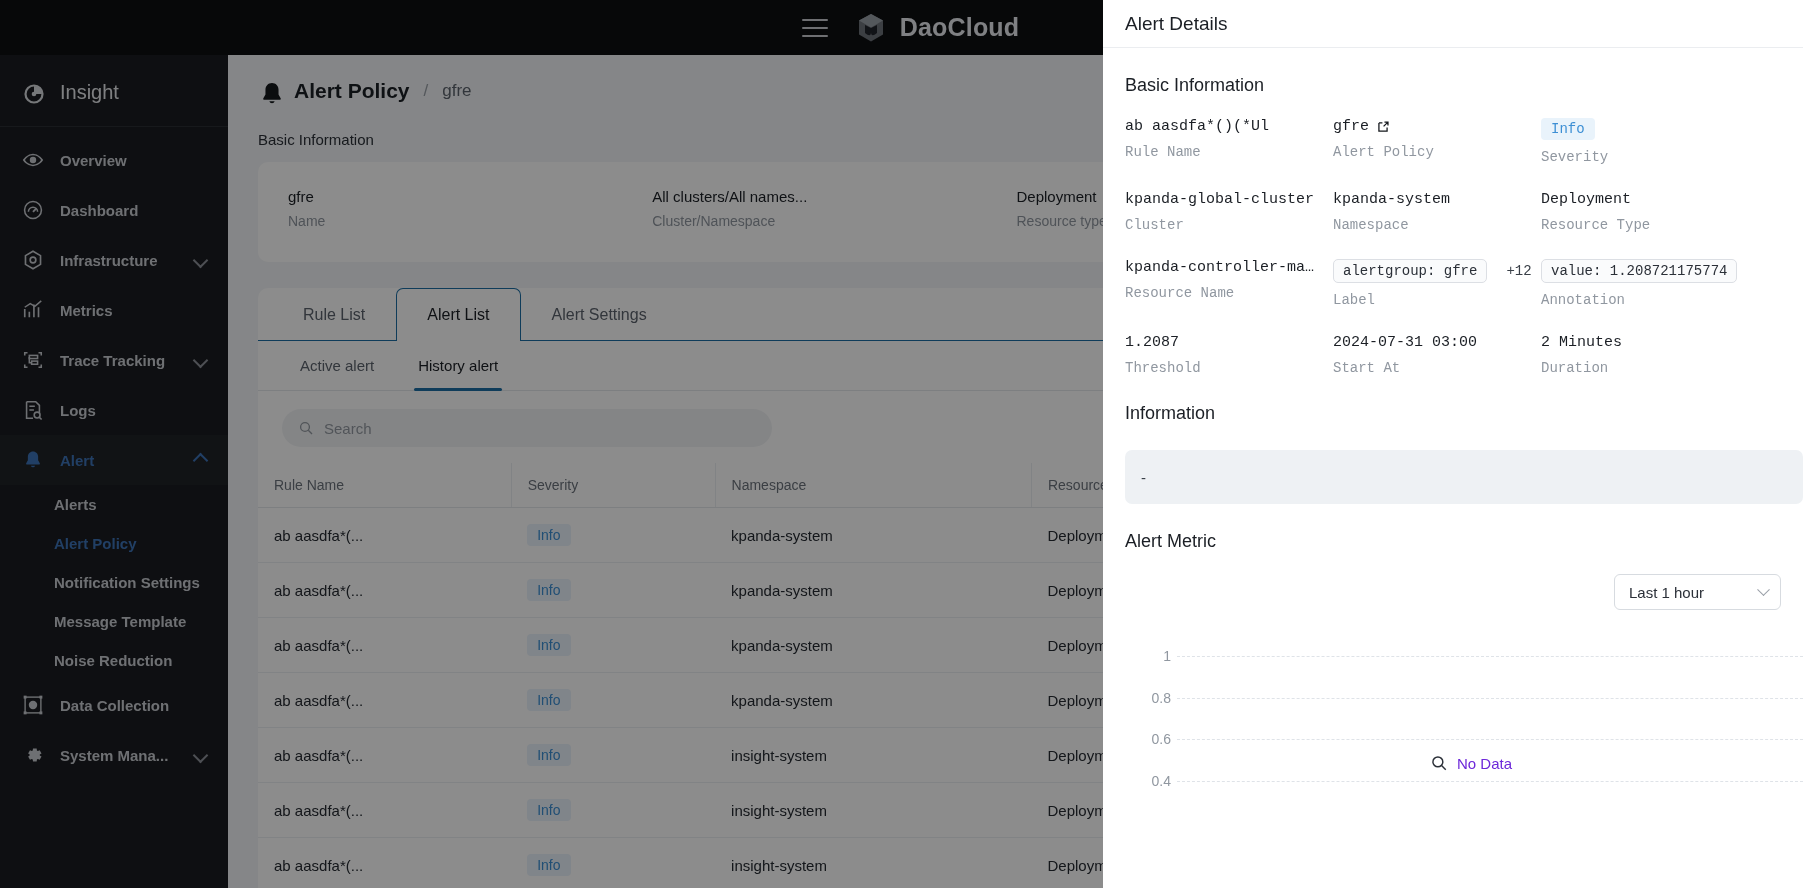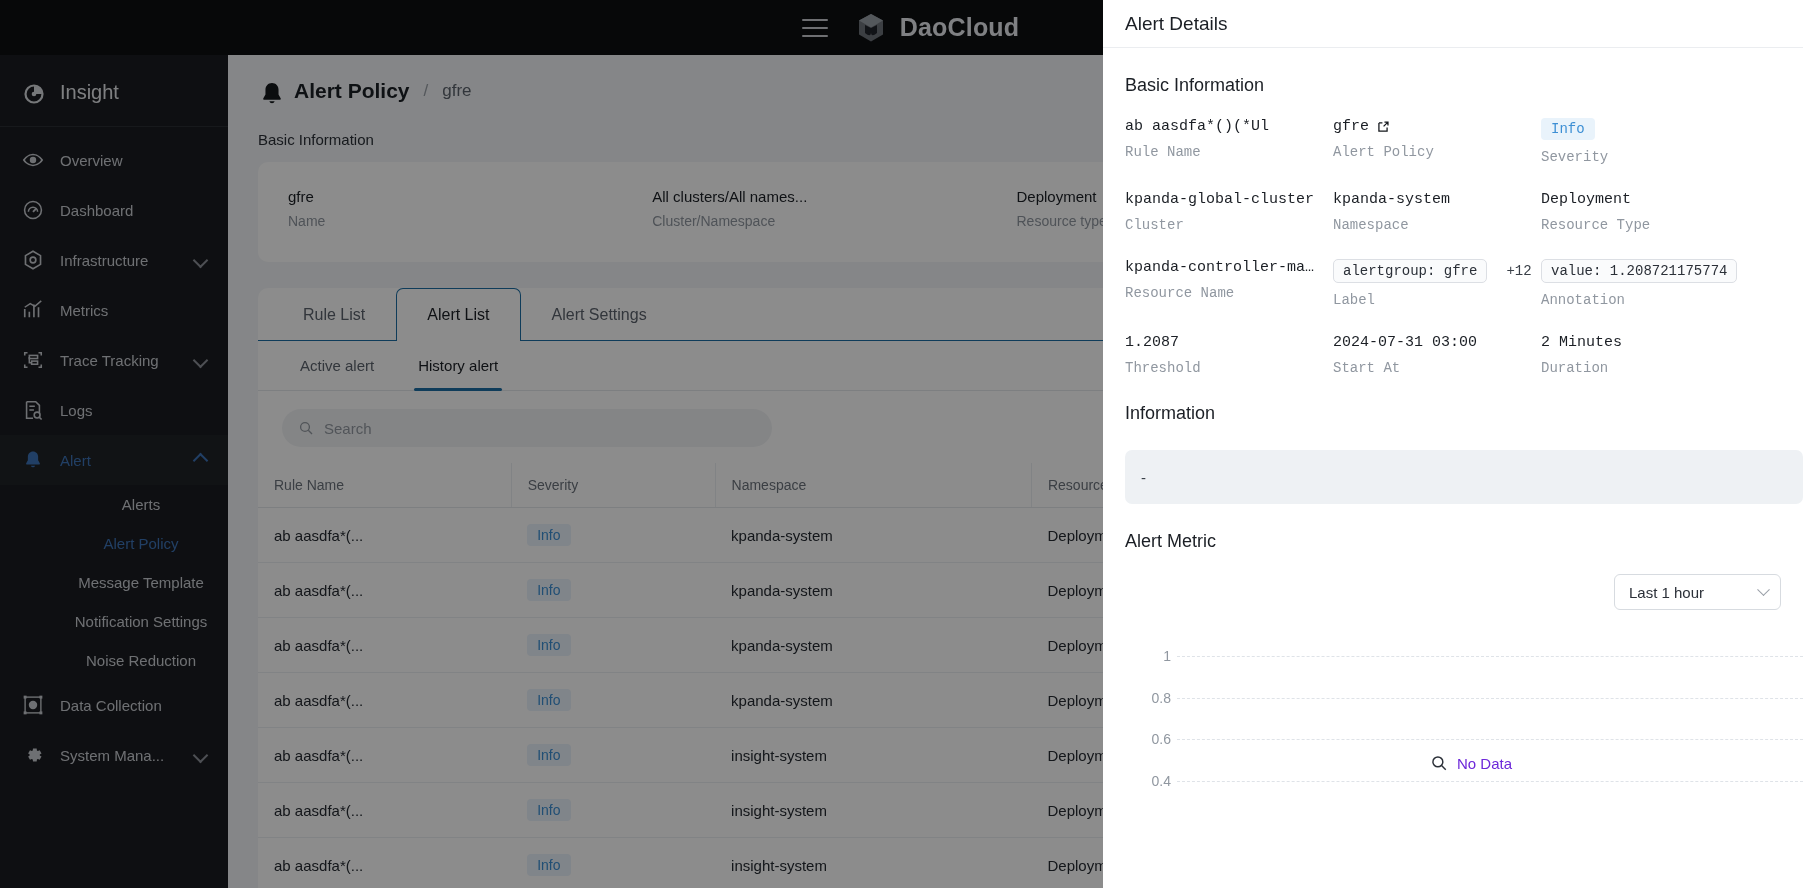--- a/index.html
+++ b/index.html
@@ -25,30 +25,30 @@
   .brand-logo { width:34px; height:34px; }
   .brand-name { color:#e8eaee; font-size:25px; font-weight:bold; letter-spacing:.2px;}
 
   .sidebar {
     position:absolute; top:55px; left:0; width:228px; bottom:0;
     background:#1b1d21; z-index:2; padding-top:4px;
   }
   .insight-row { display:flex; align-items:center; gap:16px; padding:22px 0 22px 22px;
       border-bottom:1px solid #2b2e33; }
   .insight-label { color:#e6e8ec; font-size:20px; }
-  .nav { padding-top:8px; }
+  .nav { padding-top:8px;font-weight:bold; }
   .nav-item { display:flex; align-items:center; height:50px; padding-left:22px;
       color:#c9ccd2; font-size:15px; gap:16px; cursor:pointer; position:relative;}
   .nav-item.active { color:#3d74b8; background:#202327; }
   .nav-item .chev { position:absolute; right:22px; width:11px; height:11px;
       border-right:2px solid #8d9199; border-bottom:2px solid #8d9199;
       transform:rotate(45deg); }
   .nav-item.active .chev { border-color:#3d74b8; transform:rotate(-135deg); }
   .nav-sub { display:flex; align-items:center; height:39px; padding-left:54px;
-      color:#c9ccd2; font-size:15px; cursor:pointer;justify-content:center; }
+      color:#c9ccd2; font-size:15px; cursor:pointer; }
   .nav-sub.active { color:#3d74b8; }
   .ic { width:22px; height:22px; flex:0 0 22px; display:block; }
 
   .main {
     position:absolute; top:55px; left:228px; right:0; bottom:0;
     background:#f3f5f7; overflow:hidden; padding:0 0 0 0;
   }
   .bc { display:flex; align-items:center; gap:14px; padding:24px 0 18px 30px;}
   .bc-title { font-size:21px; font-weight:bold; color:#1b1f25; }
   .bc-sep { font-size:17px; color:#9aa0a8; }
@@ -250,24 +250,24 @@
           <span class="chev"></span>
         </div>
 
         <div class="nav-sub">
           <span>Alerts</span>
         </div>
         <div class="nav-sub active">
           <span>Alert Policy</span>
         </div>
         <div class="nav-sub">
+          <span>Notification Settings</span>
+        </div>
+        <div class="nav-sub">
           <span>Message Template</span>
-        </div>
-        <div class="nav-sub">
-          <span>Notification Settings</span>
         </div>
         <div class="nav-sub">
           <span>Noise Reduction</span>
         </div>
 
         <div class="nav-item">
           <span class="ic">
             <svg width="22" height="22" viewBox="0 0 24 24" fill="none" stroke="#c9ccd2" stroke-width="1.5">
               <rect x="3.4" y="3.4" width="17.2" height="17.2"></rect>
               <circle cx="12" cy="12" r="4.6" fill="#c9ccd2" stroke="none"></circle>

